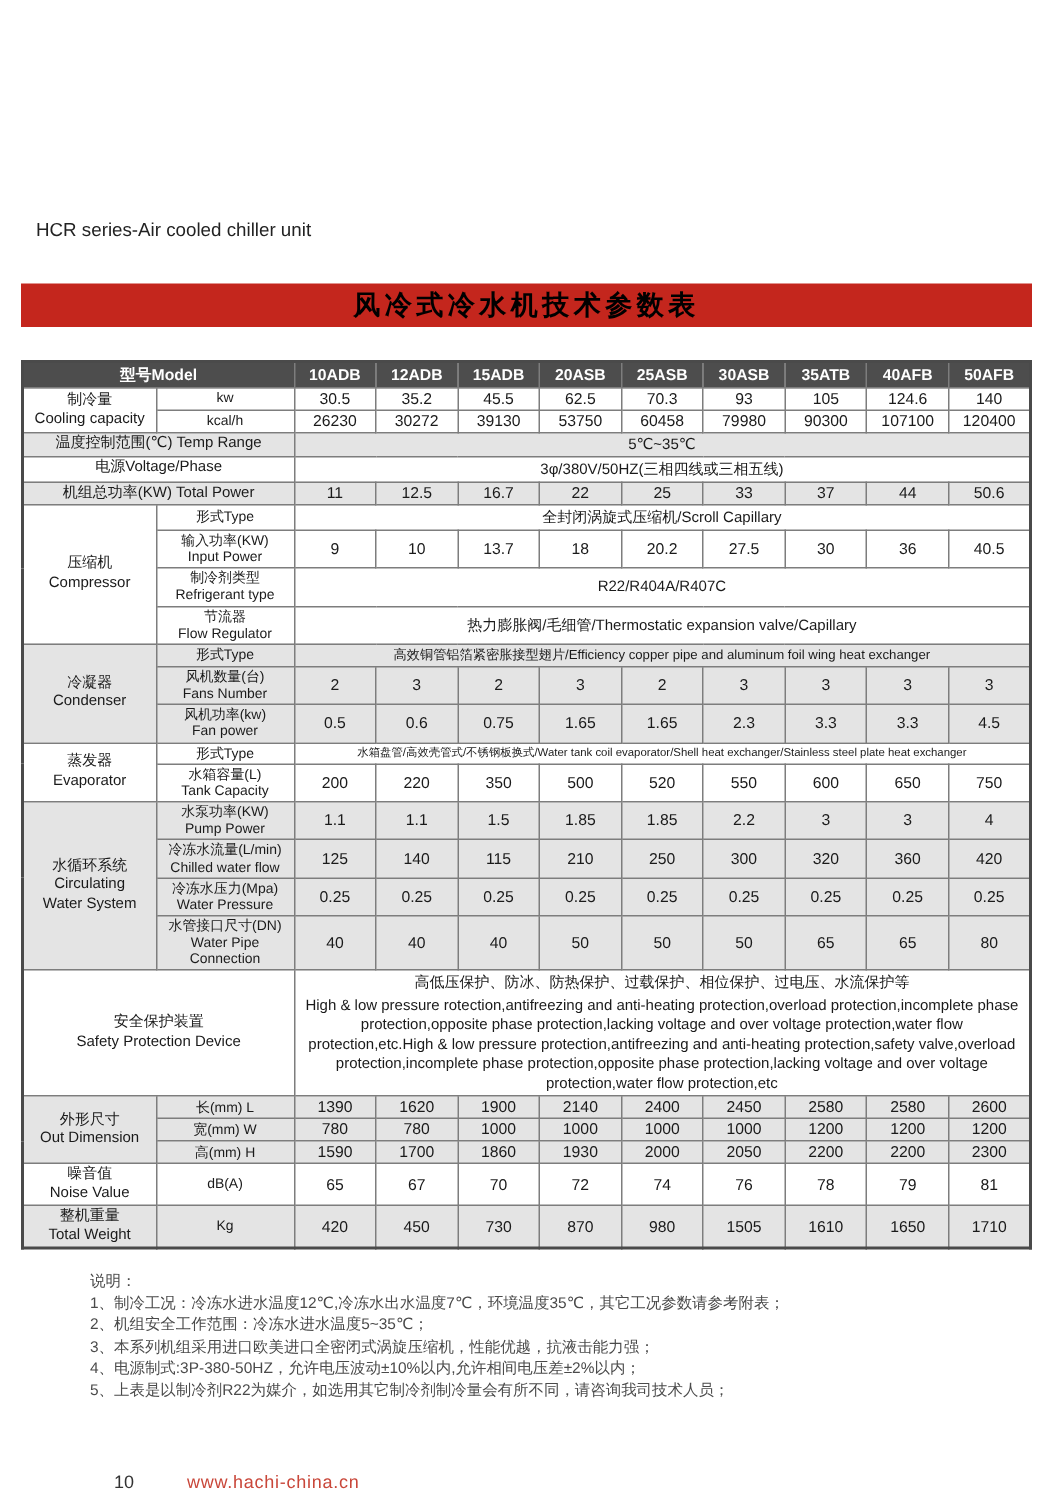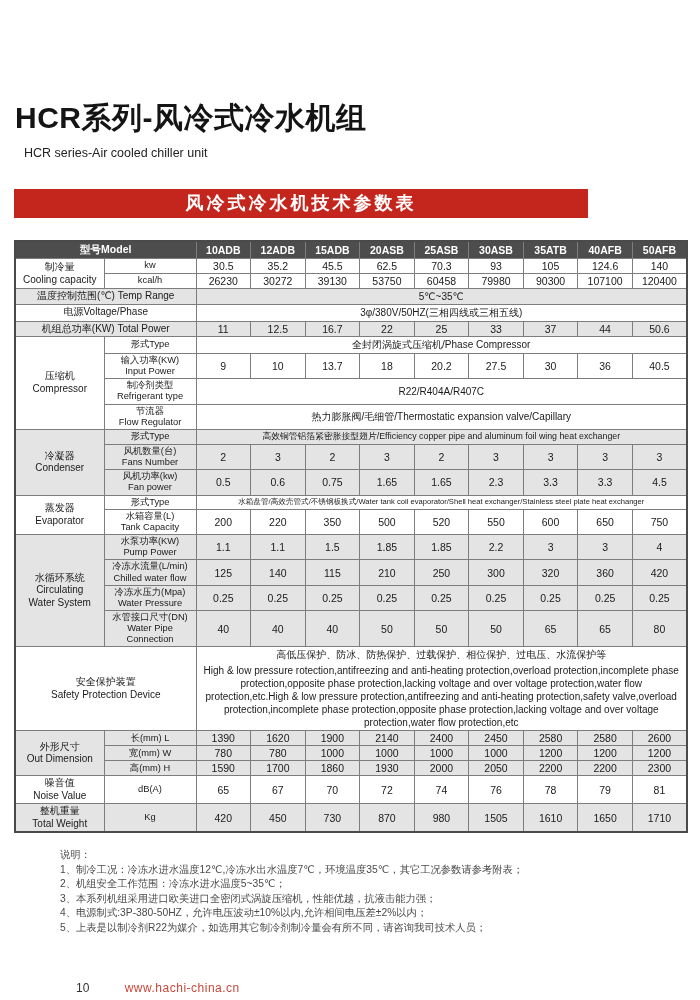--- a/index.html
+++ b/index.html
@@ -8,22 +8,22 @@
     --shade:#e4e4e4;
     --link-red:#c9473a;
     --border:#7d7d7d;
   }
   *{box-sizing:border-box;margin:0;padding:0;}
   html,body{background:#fff;}
   body{font-family:"Liberation Sans","DejaVu Sans",sans-serif;}
   .page{position:relative;width:700px;height:1000px;background:#ffffff;overflow:hidden;}
   .title{position:absolute;top:98px;left:15px;font-size:30px;font-weight:700;color:#141414;letter-spacing:0.5px;}
   .subtitle{position:absolute;top:146px;left:24px;font-size:12.5px;color:#222;}
-  .banner{position:absolute;top:189px;left:14px;width:574px;height:29px;background:var(--banner-red);
-          color:#ffffff;font-size:18px;font-weight:700;letter-spacing:3px;text-align:center;line-height:29px;}
+  .banner{position:absolute;top:189px;left:14px;width:674px;height:29px;background:var(--banner-red);
+          color:#000000;font-size:18px;font-weight:700;letter-spacing:3px;text-align:center;line-height:29px;}
   table.spec{position:absolute;top:240px;left:14px;width:674px;border-collapse:collapse;table-layout:fixed;
              border:2px solid #4a4a4a;}
   table.spec td,table.spec th{border:1px solid var(--border);text-align:center;vertical-align:middle;
              padding:1px 2px;color:#1a1a1a;background:#fff;}
   table.spec th{background:var(--hdr-bg);color:#fff;font-weight:700;font-size:10.5px;height:17px;padding:1px 2px;}
   tr.shade td{background:var(--shade);}
   td.lbl{font-size:10px;line-height:1.25;white-space:pre-line;}
   td.sub{font-size:9.3px;line-height:1.2;white-space:pre-line;}
   td.val{font-size:10.5px;height:15px;}
   td.spn{font-size:10px;}
@@ -34,21 +34,20 @@
   td.blk .en{font-size:10px;line-height:1.3;color:#1a1a1a;}
   .notes{position:absolute;top:848px;left:16px;width:672px;color:#4a4a4a;font-size:10.3px;line-height:14.6px;margin-left:44px;}
   .footer{position:absolute;top:981px;left:28px;font-size:12px;margin-left:48px;}
   .footer .pagenum{color:#333;font-weight:400;}
   .footer .url{color:var(--link-red);margin-left:32px;font-weight:400;letter-spacing:0.5px;}
 </style>
 </head>
 <body>
 
 <div class="page">
-  <div class="title">HCR系列-风冷式冷水机组</div>
   <div class="subtitle">HCR series-Air cooled chiller unit</div>
   <div class="banner">
     <span>风冷式冷水机技术参数表</span>
   </div>
 
   <table class="spec">
     <colgroup>
       <col style="width:89px">
         <col style="width:92px">
       <col>
@@ -117,21 +116,21 @@
           <td class="val">25</td>
           <td class="val">33</td>
           <td class="val">37</td>
           <td class="val">44</td>
           <td class="val">50.6</td>
         </tr>
         <tr>
           <td class="lbl" rowspan="4" colspan="1">压缩机
 Compressor</td>
           <td class="sub">形式Type</td>
-          <td class="spn" colspan="9">全封闭涡旋式压缩机/Phase Compressor</td>
+          <td class="spn" colspan="9">全封闭涡旋式压缩机/Scroll Capillary</td>
         </tr>
         <tr>
           <td class="sub">输入功率(KW)
 Input Power</td>
           <td class="val">9</td>
           <td class="val">10</td>
           <td class="val">13.7</td>
           <td class="val">18</td>
           <td class="val">20.2</td>
           <td class="val">27.5</td>

